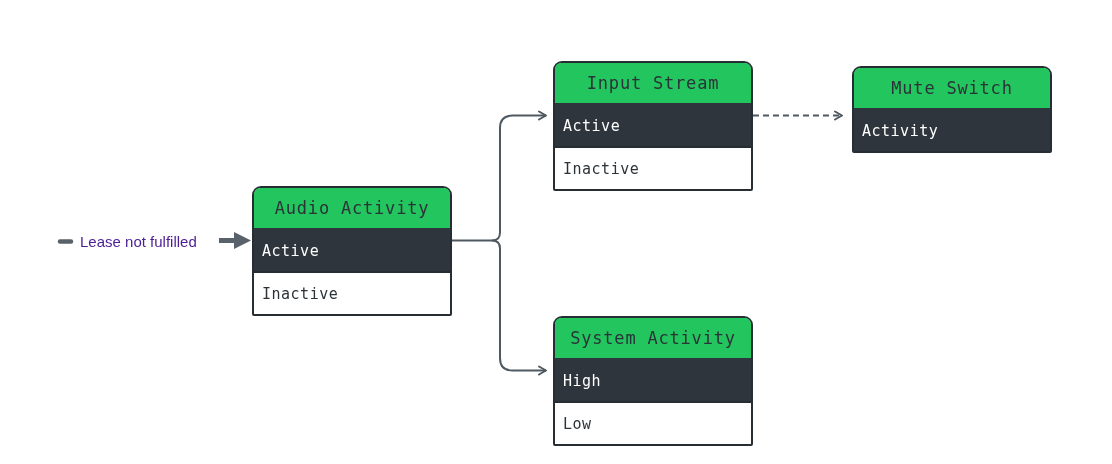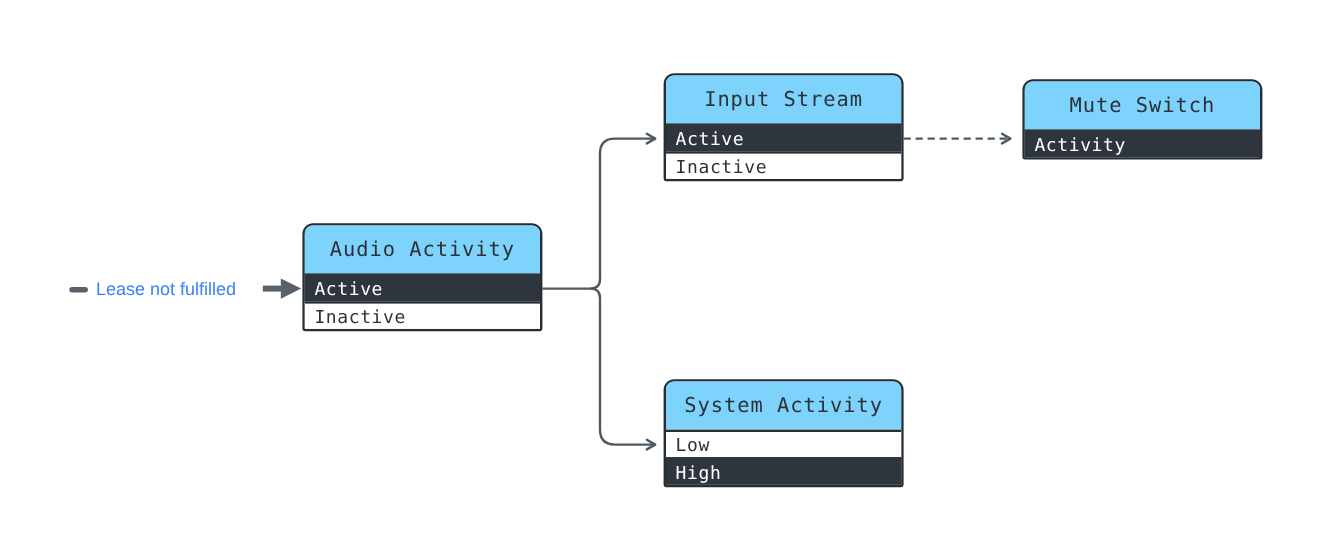--- a/index.html
+++ b/index.html
@@ -17,32 +17,32 @@
   .node{
     position:absolute;
     width:200px;
     box-sizing:border-box;
     border:2px solid #262d33;
     border-radius:9px 9px 2px 2px;
     background:#ffffff;
   }
   .node-header{
     height:40px;
-    background:#7dd3fc;
+    background:#22c55e;
     border-radius:6px 6px 0 0;
     display:flex;align-items:center;justify-content:center;
     font-size:17px;
     letter-spacing:0.8px;
     color:#2b3238;
   }
   .node-row{
     height:21px;
     border-top:2px solid #262d33;
     display:flex;align-items:center;
-    padding:0 8px;
+    padding:10px 8px;
     font-size:15px;
     letter-spacing:0.5px;
     color:#2b3238;
     background:#ffffff;
     white-space:nowrap;
     overflow:hidden;
   }
   .node-row.highlighted{
     background:#2e353c;
     color:#ffffff;
@@ -51,21 +51,21 @@
   .node-audio{left:252px;top:186px;}
   .node-input{left:553px;top:61px;}
   .node-mute{left:852px;top:66px;}
   .node-system{left:553px;top:316px;}
   .edge-label{
     position:absolute;
     left:80px;top:233px;
     font-family:"Liberation Sans", sans-serif;
     font-size:15px;
     line-height:17px;
-    color:#3b82f6;
+    color:#4c1d95;
     white-space:nowrap;
   }
 </style>
 </head>
 <body>
 
 <div class="canvas">
 
   <svg class="edges-layer" viewBox="0 0 1112 464" xmlns="http://www.w3.org/2000/svg">
     <defs>
@@ -102,17 +102,17 @@
     <div class="node-row">Inactive</div>
   </div>
 
   <div class="node node-mute">
     <div class="node-header">Mute Switch</div>
     <div class="node-row highlighted">Activity</div>
   </div>
 
   <div class="node node-system">
     <div class="node-header">System Activity</div>
+    <div class="node-row highlighted">High</div>
     <div class="node-row">Low</div>
-    <div class="node-row highlighted">High</div>
   </div>
 
 </div>
 
 </body></html>

